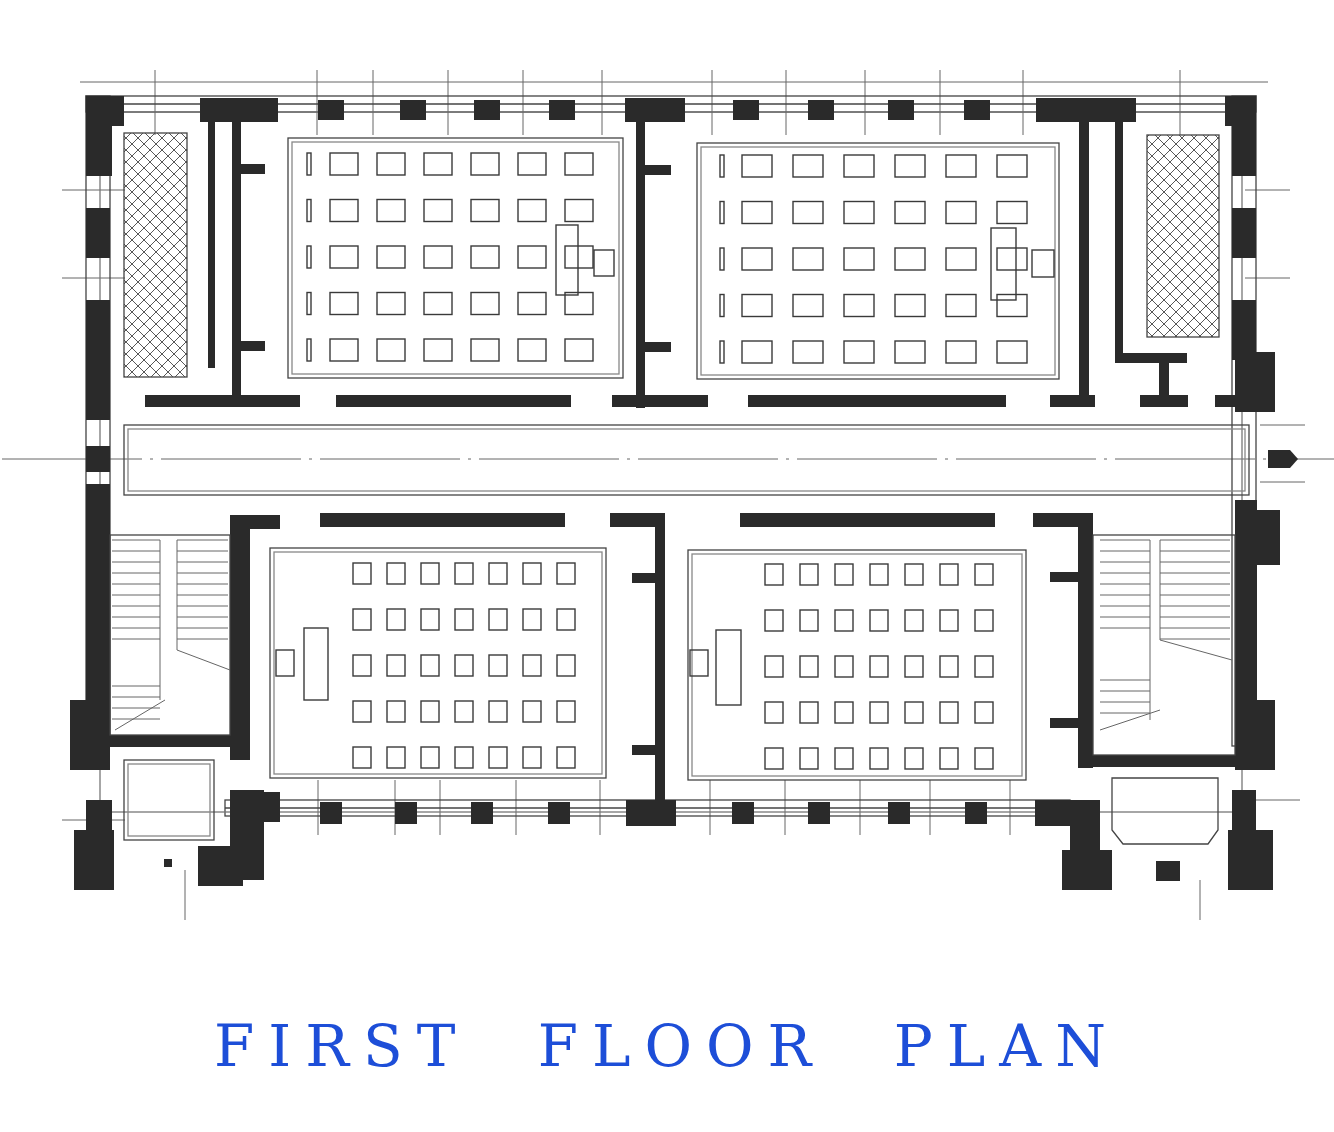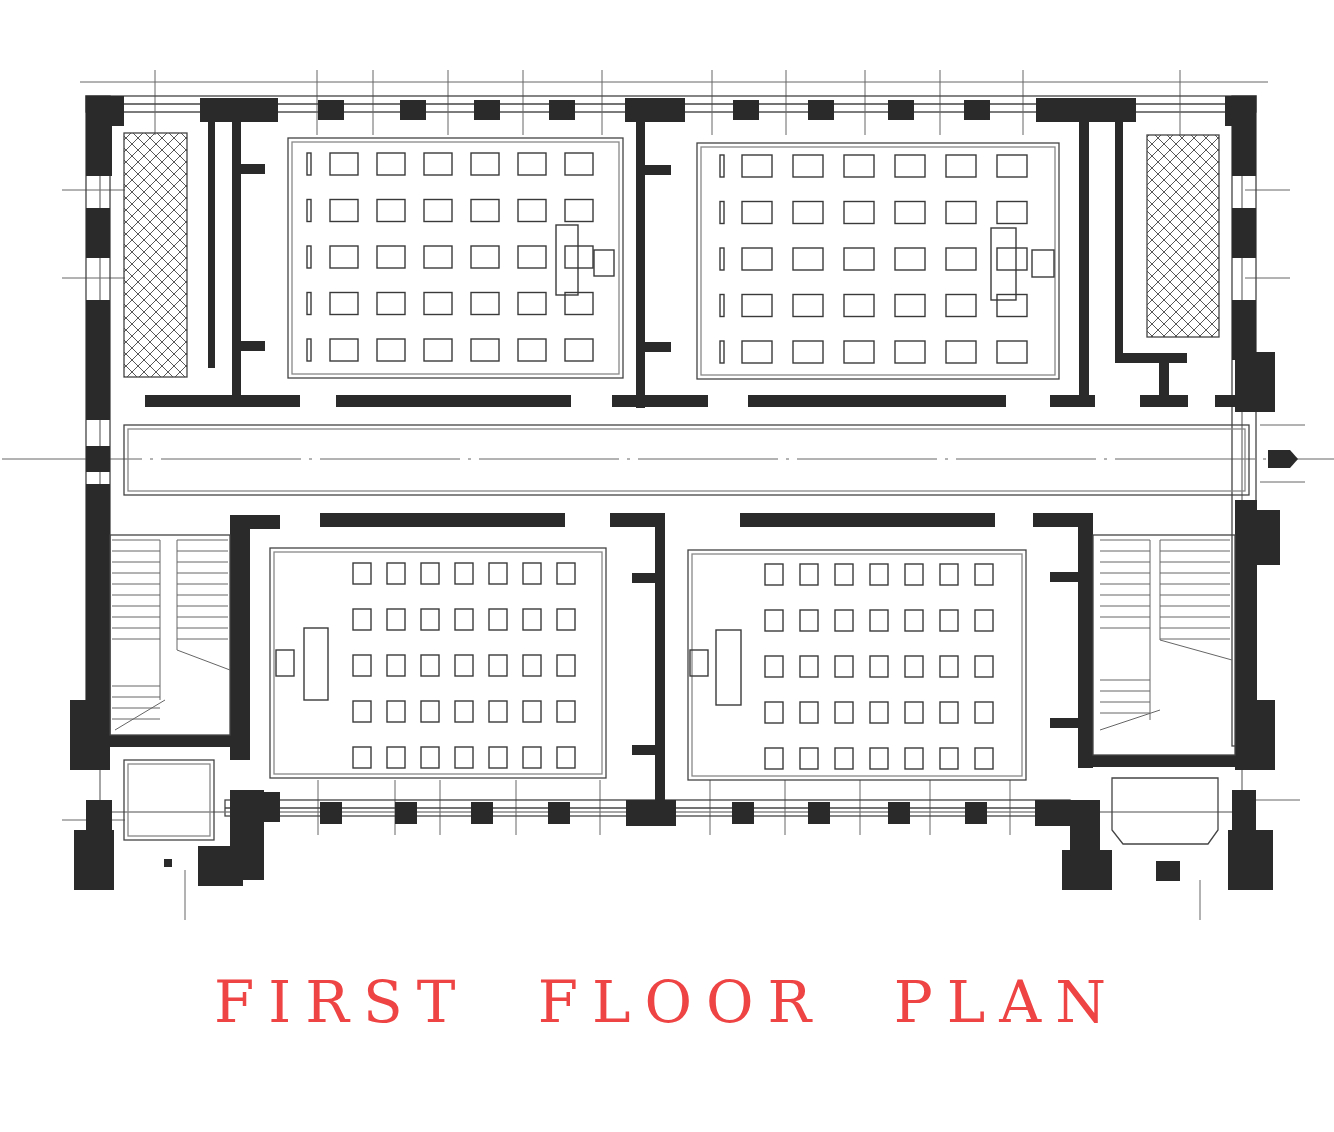--- a/index.html
+++ b/index.html
@@ -1,21 +1,21 @@
 <!DOCTYPE html>
 <html><head>
 <meta charset="utf-8">
 <style>
   html, body { margin: 0; padding: 0; background: #ffffff; }
   body { width: 1334px; height: 1132px; position: relative; overflow: hidden; }
   #plan { position: absolute; left: 0; top: 0; }
   .title {
-    position: absolute; left: 0; top: 968px; width: 1334px; text-align: center;
+    position: absolute; left: 0; top: 1012px; width: 1334px; text-align: center;
     font-family: "DejaVu Serif", serif; font-size: 58px; letter-spacing: 14px;
-    color: #ef4444; font-weight: normal;
+    color: #1d4ed8; font-weight: normal;
   }
   .title span { display: inline-block; margin: 0 18px; }
   .wall { fill: #2a2a2a; }
   .thin { stroke: #444; stroke-width: 1.3; fill: none; }
   .thinner { stroke: #666; stroke-width: 1; fill: none; }
   .desk { stroke: #3a3a3a; stroke-width: 1.4; fill: none; }
 </style>
 </head>
 <body>
 

